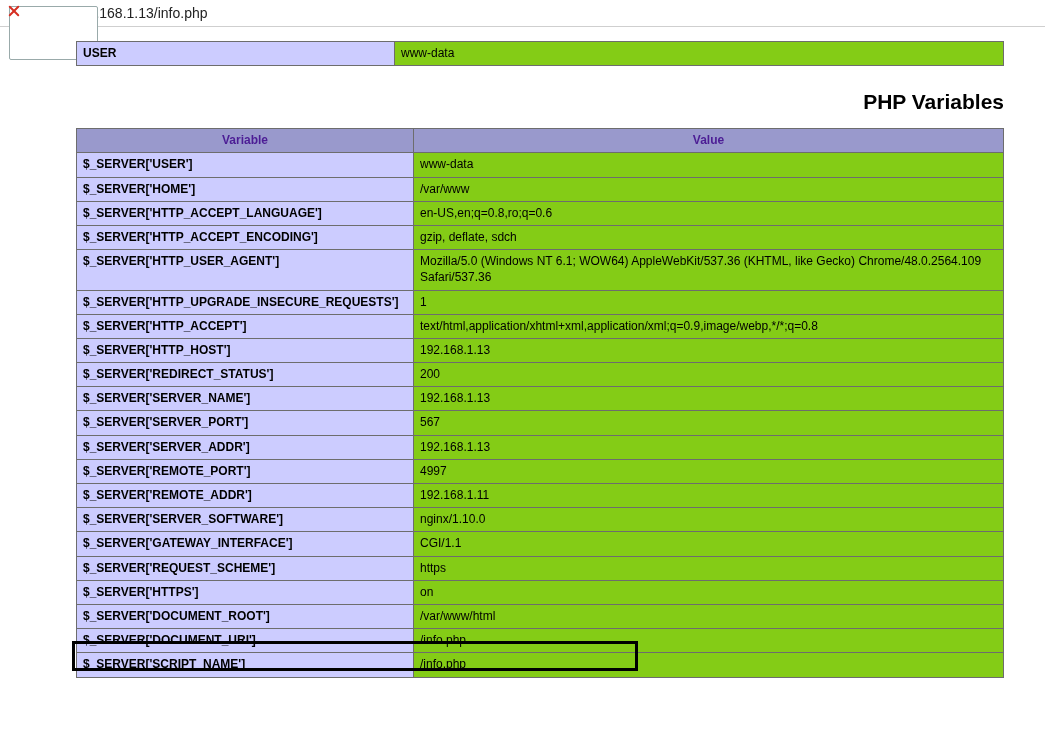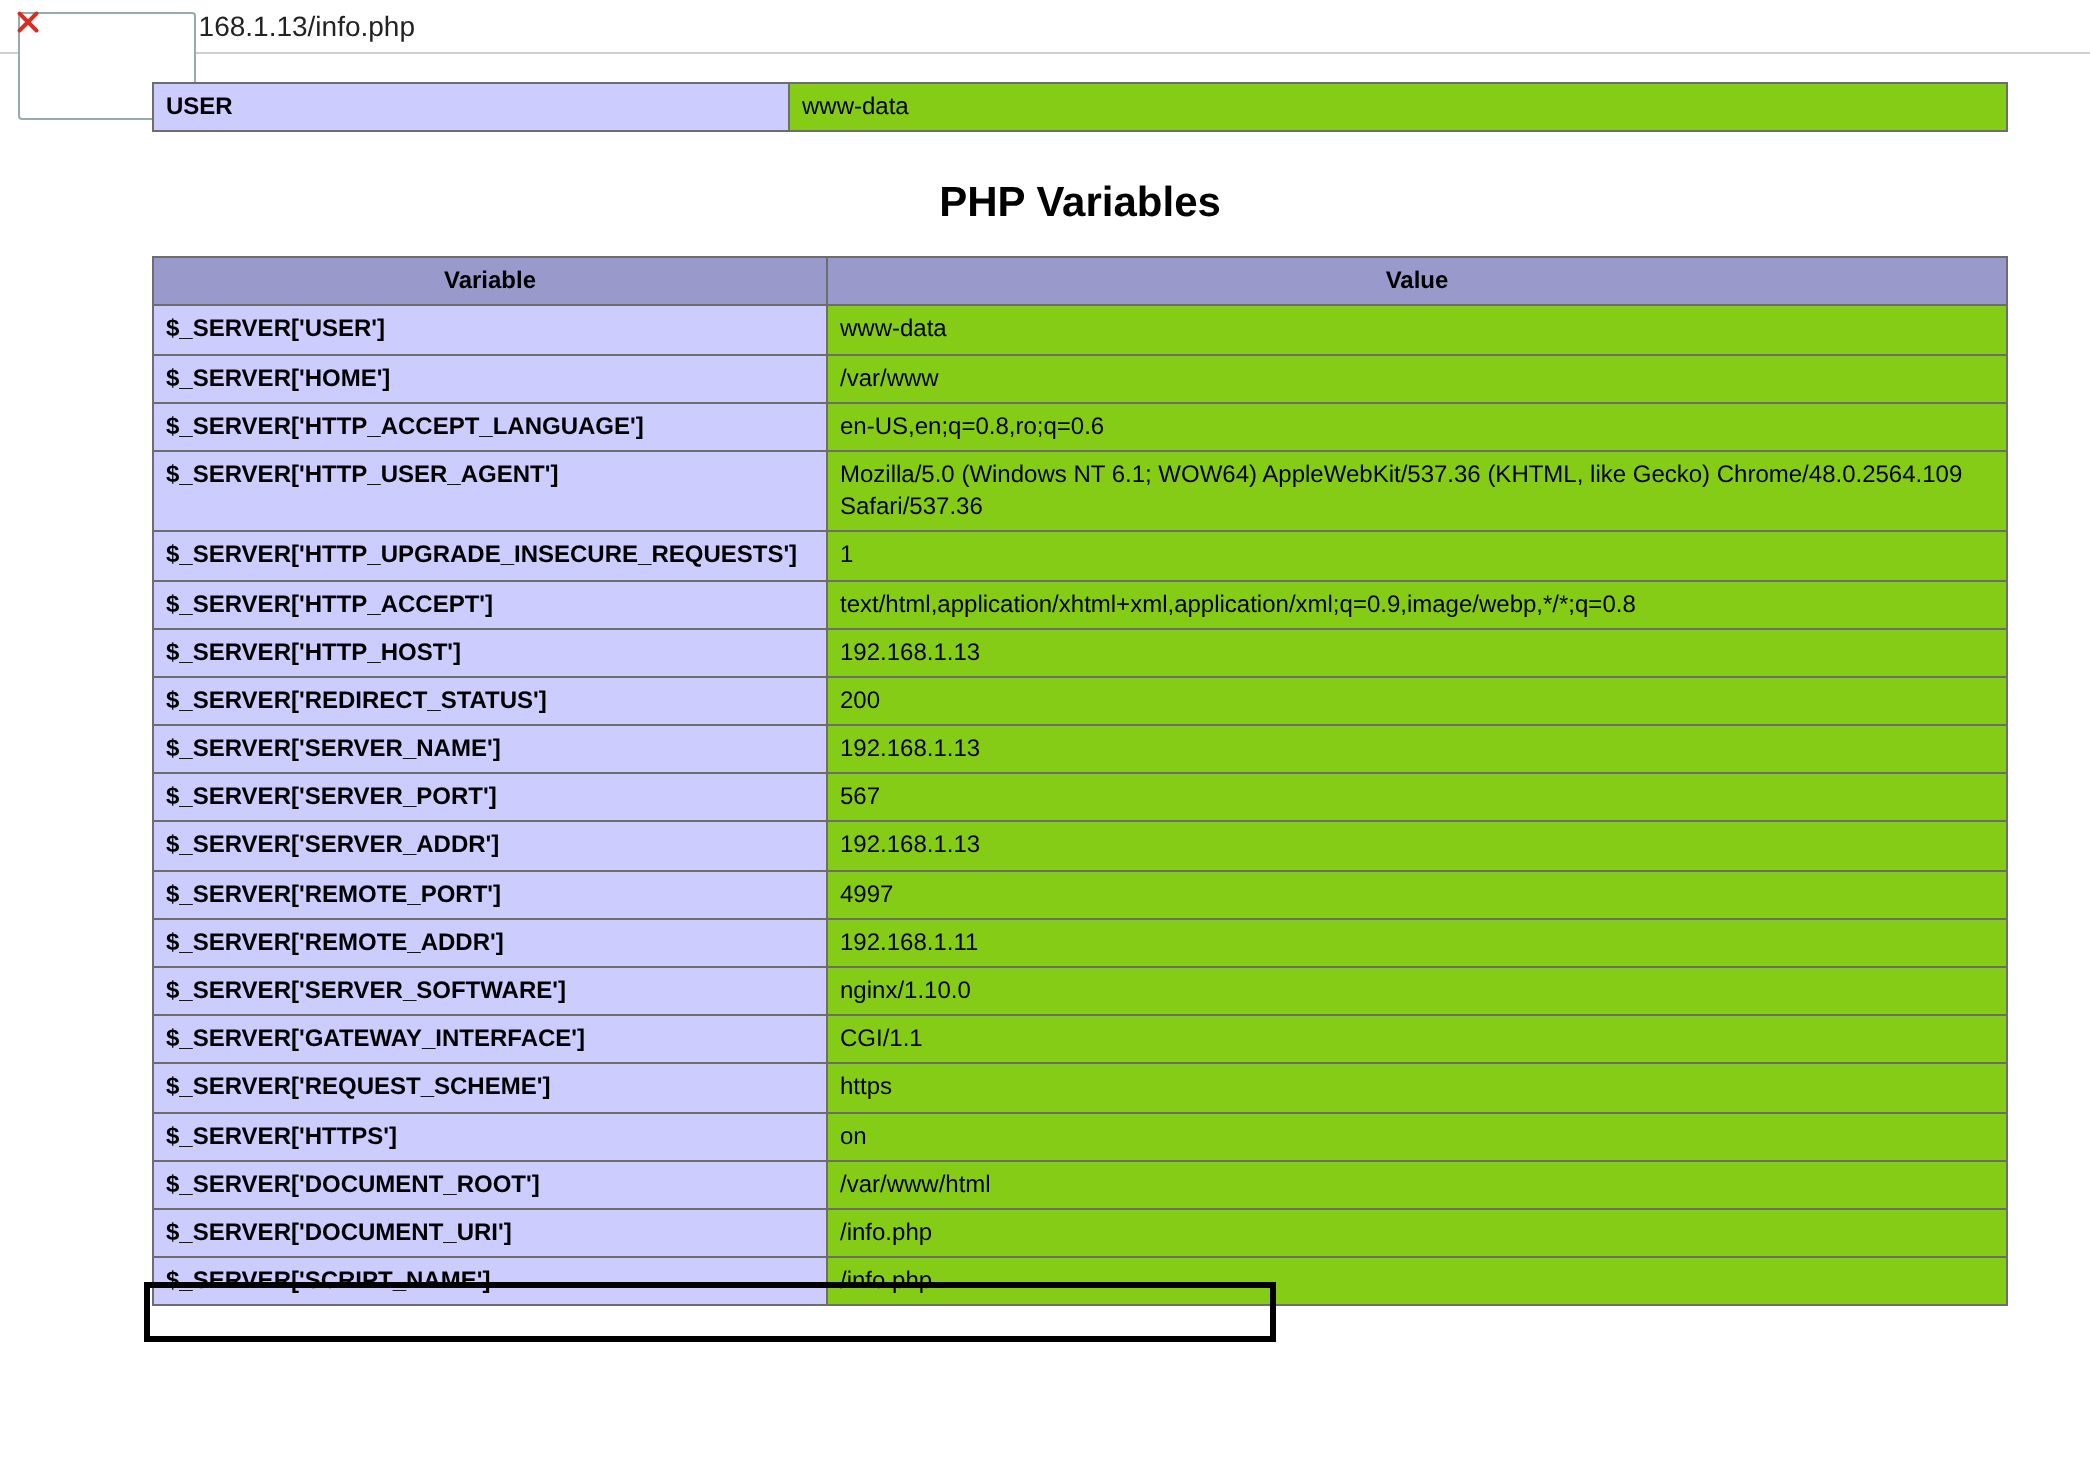--- a/index.html
+++ b/index.html
@@ -78,39 +78,39 @@
     border: 1px solid #6d6d6d;
     font-size: 12px;
     padding: 3px 6px 4px 6px;
     text-align: left;
     vertical-align: top;
     line-height: 1.35;
   }
   table.phpinfo th {
     background: #9999cc;
     font-weight: bold;
-    color: #000000;
+    color: #4c1d95;
     text-align: center;
   }
   table.phpinfo td.key {
     background: #ccccff;
     font-weight: bold;
     color: #000;
     width: 324px;
   }
   table.phpinfo td.val {
     background: #84cc16;
     color: #000;
   }
 
   
   table.env td.key { width: 305px; }
 
   h2.section {
-    text-align: center;
+    text-align: right;
     font-family: Arial, sans-serif;
     font-size: 21px;
     font-weight: bold;
     margin: 18px 0 14px 0;
     color: #000;
     width: 928px;
   }
 
   
   .hlwrap {
@@ -164,20 +164,24 @@
         </tr>
         <tr>
           <td class="key">$_SERVER['HOME']</td>
           <td class="val">/var/www</td>
         </tr>
         <tr>
           <td class="key">$_SERVER['HTTP_ACCEPT_LANGUAGE']</td>
           <td class="val">en-US,en;q=0.8,ro;q=0.6</td>
         </tr>
         <tr>
+          <td class="key">$_SERVER['HTTP_ACCEPT_ENCODING']</td>
+          <td class="val">gzip, deflate, sdch</td>
+        </tr>
+        <tr>
           <td class="key">$_SERVER['HTTP_USER_AGENT']</td>
           <td class="val">Mozilla/5.0 (Windows NT 6.1; WOW64) AppleWebKit/537.36 (KHTML, like Gecko) Chrome/48.0.2564.109 Safari/537.36</td>
         </tr>
         <tr>
           <td class="key">$_SERVER['HTTP_UPGRADE_INSECURE_REQUESTS']</td>
           <td class="val">1</td>
         </tr>
         <tr>
           <td class="key">$_SERVER['HTTP_ACCEPT']</td>
           <td class="val">text/html,application/xhtml+xml,application/xml;q=0.9,image/webp,*/*;q=0.8</td>

